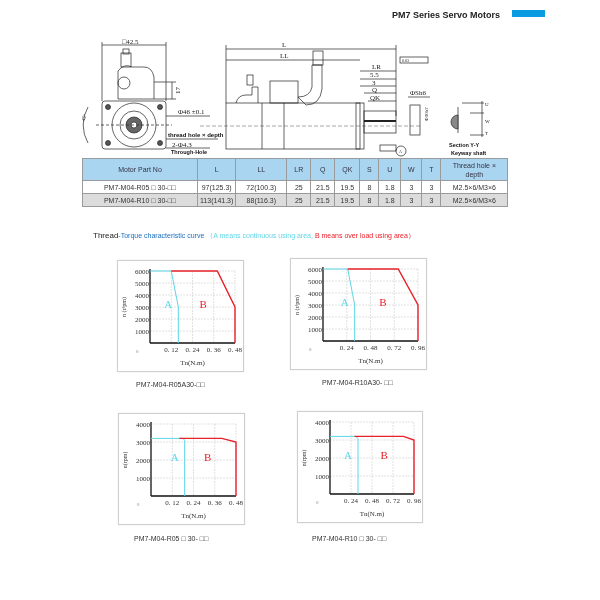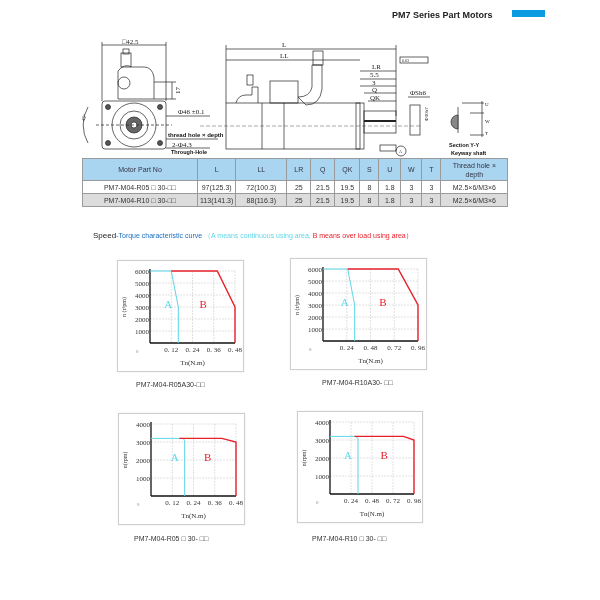--- a/index.html
+++ b/index.html
@@ -23,21 +23,21 @@
   .speed-line .s4 { color:#e8202a; }
 
   .chart { position:absolute; border:1px solid #cfcfcf; background:#fff; box-shadow:0 0 1px #ddd; }
   .chart svg { position:absolute; left:0; top:0; }
   .chart-caption { position:absolute; font-size:7px; color:#333; white-space:nowrap; }
 </style>
 </head>
 <body>
 
 <div>
-  <div class="header-title">PM7 Series Part Motors</div>
+  <div class="header-title">PM7 Series Servo Motors</div>
   <div class="header-bar"></div>
 </div>
 
 <div class="drawing">
   <svg viewBox="60 28 470 125" xmlns="http://www.w3.org/2000/svg" font-family="Liberation Serif, serif" font-size="7" stroke="#222" fill="none" stroke-width="0.7">
 
     <g>
       <line x1="102" y1="34" x2="166" y2="34"></line>
       <line x1="102" y1="31" x2="102" y2="90"></line>
       <line x1="166" y1="31" x2="166" y2="90"></line>
@@ -171,21 +171,21 @@
       <td>8</td>
       <td>1.8</td>
       <td>3</td>
       <td>3</td>
       <td>M2.5×6/M3×6</td>
     </tr>
   </tbody>
 </table>
 
 <div class="speed-line">
-  <span class="s1">Speed</span><span class="s2">-</span><span class="s2">Torque characteristic curve</span>
+  <span class="s1">Thread</span><span class="s2">-</span><span class="s2">Torque characteristic curve</span>
   <span class="s3">（</span><span class="s3">A means continuous using area,</span>
   <span class="s4">B means over load using area</span><span class="s4">）</span>
 </div>
 
 <div class="chart" id="chart0" style="left:117px;top:260px;width:125px;height:110px;">
     <svg width="125" height="110" font-family="Liberation Serif, serif">
       <line x1="53.25" y1="10" x2="53.25" y2="82" stroke="#ccc" stroke-width="0.6" stroke-dasharray="2 1"></line>
       <text x="53.25" y="91" font-size="7" text-anchor="middle" fill="#333">0. 12</text>
       <line x1="74.5" y1="10" x2="74.5" y2="82" stroke="#ccc" stroke-width="0.6" stroke-dasharray="2 1"></line>
       <text x="74.5" y="91" font-size="7" text-anchor="middle" fill="#333">0. 24</text>

